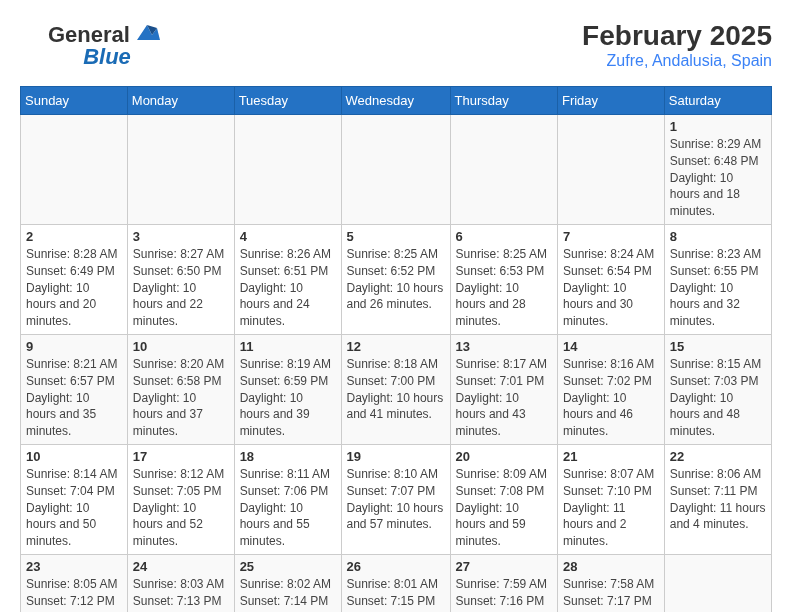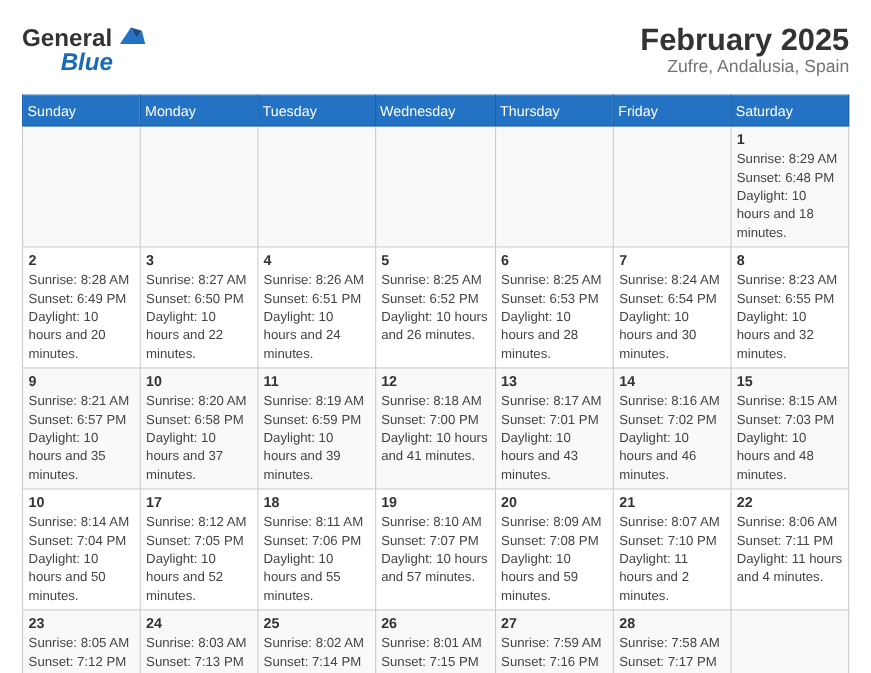--- a/index.html
+++ b/index.html
@@ -12,20 +12,21 @@
     }
     .header {
       display: flex;
       justify-content: space-between;
       align-items: flex-start;
       margin-bottom: 16px;
     }
     .logo {
       display: flex;
       align-items: center;
+      margin-left: 28px;
     }
     .logo-text-general {
       font-size: 22px;
       font-weight: bold;
       color: #333;
     }
     .logo-text-blue {
       font-size: 22px;
       font-weight: bold;
       color: #1a6bb5;
@@ -38,21 +39,21 @@
     .title-block {
       text-align: right;
     }
     .main-title {
       font-size: 28px;
       font-weight: bold;
       color: #333;
     }
     .subtitle {
       font-size: 16px;
-      color: #737373;
+      color: #3b82f6;
     }
     table {
       width: 100%;
       border-collapse: collapse;
       font-size: 11px;
     }
     thead tr th {
       background-color: #2472c4;
       color: #fff;
       padding: 6px 4px;

